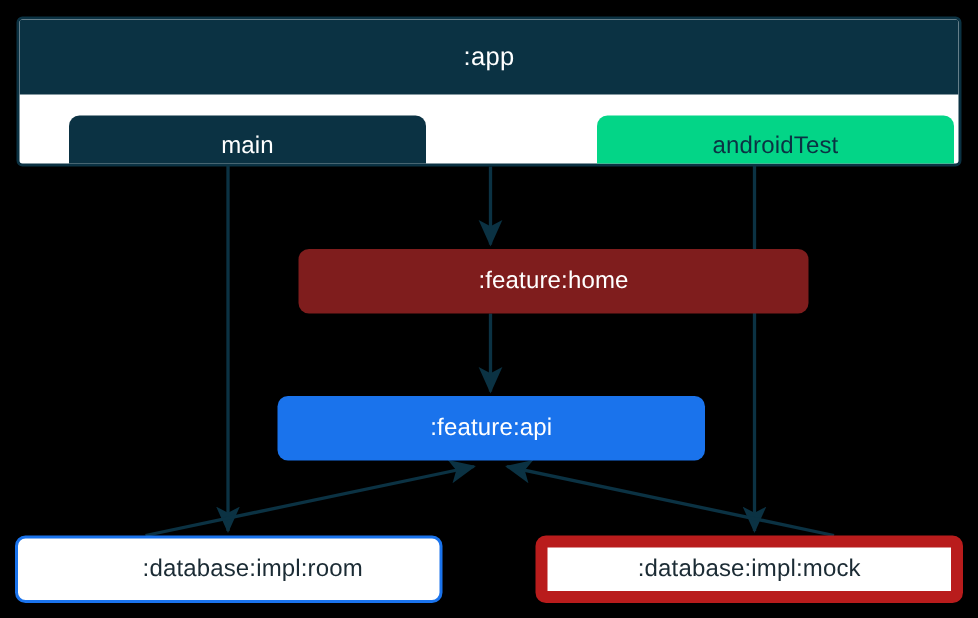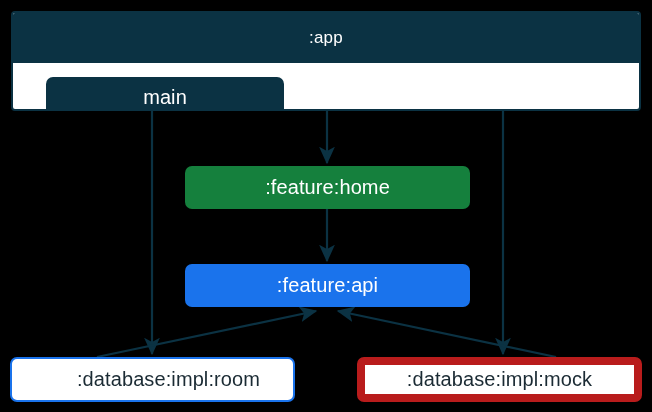--- a/index.html
+++ b/index.html
@@ -56,21 +56,21 @@
   }
 
   
   .node {
     position: absolute;
     box-sizing: border-box;
     display: flex;
     align-items: center;
     justify-content: center;
     border-radius: 7px;
-    font-size: 20px;
+    font-size: 16px;
     letter-spacing: 0.1px;
     text-align: center;
     white-space: nowrap;
   }
   .node-main {
     left: 33px;
     top: 64px;
     width: 238px;
     height: 41px;
     background: #0b3243;
@@ -78,25 +78,25 @@
   }
   .node-androidtest {
     left: 385px;
     top: 64px;
     width: 238px;
     height: 41px;
     background: #03d587;
     color: #0b3243;
   }
   .node-featurehome {
-    left: 185px;
+    left: 199px;
     top: 166px;
-    width: 285px;
+    width: 340px;
     height: 43px;
-    background: #15803d;
+    background: #7f1d1d;
     color: #ffffff;
   }
   .node-databaseapi {
     left: 185px;
     top: 264px;
     width: 285px;
     height: 43px;
     background: #1a73ec;
     color: #ffffff;
   }
@@ -157,20 +157,23 @@
     </g>
   </svg>
 
   <div class="subgraph">
     <div class="subgraph-title">:app</div>
 
     <div class="node node-main">
       <span>main</span>
     </div>
 
+    <div class="node node-androidtest">
+      <span>androidTest</span>
+    </div>
   </div>
 
   <div class="node node-featurehome">
     <span>:feature:home</span>
   </div>
 
   <div class="node node-databaseapi">
     <span>:feature:api</span>
   </div>
 

